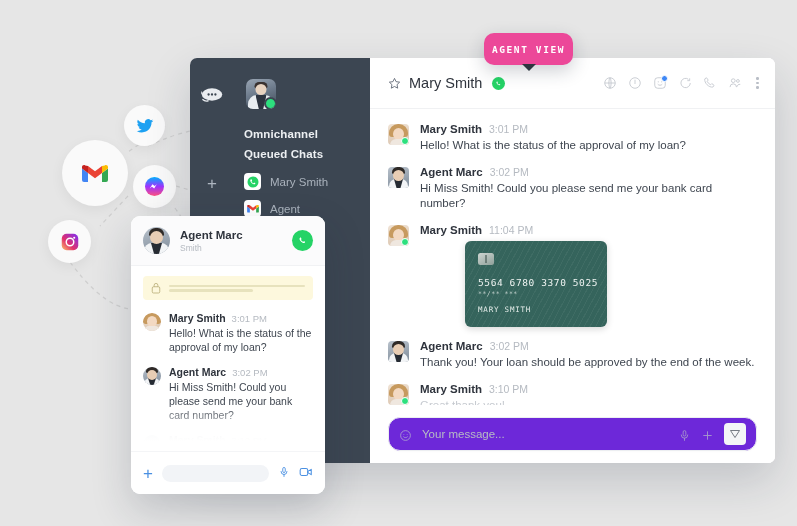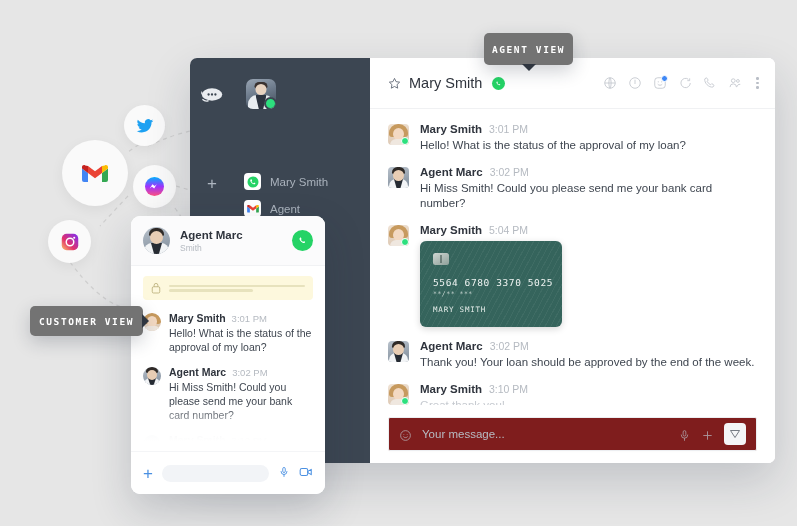--- a/index.html
+++ b/index.html
@@ -128,20 +128,21 @@
   .mtime{font-size:10.5px;color:#b5bac1;}
   .mtext{font-size:11.5px;color:#3f4650;line-height:15px;}
   .mtext.faded{color:#c6cad0;}
 
   
   .cardwrap{margin-top:5px;}
   .ccard{
     width:142px;height:86px;border-radius:6px;position:relative;overflow:hidden;
     background:#35645c;
     box-shadow:0 2px 7px rgba(0,0,0,.16);
+    margin-left:45px;
   }
   .ccard .stripes{
     position:absolute;inset:0;
     background:repeating-linear-gradient(118deg,rgba(255,255,255,.05) 0 1px,rgba(255,255,255,0) 1px 5px);
   }
   .chip{
     position:absolute;left:13px;top:12px;width:16px;height:12px;border-radius:2.5px;
     background:linear-gradient(150deg,#cfd6d2,#8fa09a);
   }
   .chip:after{
@@ -161,21 +162,21 @@
   .cname{
     position:absolute;left:13px;top:64px;font-family:"DejaVu Sans Mono","Liberation Mono",monospace;
     font-size:7.5px;color:#e5edea;letter-spacing:.8px;
   }
 
   
   #agent-composer{
     flex:0 0 58px;padding:0 18px;display:flex;align-items:center;background:#fff;
   }
   .comp-box{
-    flex:1;height:32px;border:1px solid #eceef1;border-radius:2px;background:#7f1d1d;
+    flex:1;height:32px;border:1px solid #eceef1;border-radius:12px;background:#6d28d9;
     display:flex;align-items:center;padding:0 10px;gap:10px;
     box-shadow:0 1px 2px rgba(0,0,0,.02);
   }
   .comp-box .ph{font-size:11.5px;color:#b8bdc4;flex:1;}
   .cicon{width:13px;height:13px;opacity:.75;}
   .sendbtn{
     width:22px;height:22px;border-radius:4px;background:#f4f5f7;
     display:flex;align-items:center;justify-content:center;
   }
 
@@ -239,21 +240,21 @@
     flex:0 0 42px;display:flex;align-items:center;padding:0 12px;gap:9px;
     background:#fff;border-top:1px solid #f4f5f7;
   }
   .cplus{color:#4a90e2;font-size:17px;line-height:17px;font-weight:300;}
   .cinput{
     flex:1;height:17px;border-radius:9px;background:#f2f4f7;
   }
 
   
   .vlabel{
-    position:absolute;background:#737373;color:#fff;border-radius:5px;
+    position:absolute;background:#ec4899;color:#fff;border-radius:10px;
     font-family:"DejaVu Sans Mono","Liberation Mono",monospace;
     font-size:9.5px;font-weight:700;letter-spacing:1.6px;
     display:flex;align-items:center;justify-content:center;
     box-shadow:0 6px 18px rgba(30,40,60,.22);
   }
   #label-agent{left:484px;top:33px;width:89px;height:32px;}
   #label-agent:after{
     content:"";position:absolute;left:50%;bottom:-6px;transform:translateX(-50%);
     width:0;height:0;border-left:7px solid transparent;border-right:7px solid transparent;
     border-top:7px solid #2f3640;
@@ -342,20 +343,21 @@
           <span class="body"></span>
             <span class="suit"></span>
           <span class="hair"></span>
             <span class="face"></span>
           <span class="sb-dot"></span>
         </div>
       </div>
 
       <div class="sb-plus">+</div>
 
+      <div class="sb-section">Omnichannel Queued Chats</div>
 
       <div class="sb-list">
         <div class="sb-item">
           <span class="sb-chip">
             <svg width="12" height="12" viewBox="0 0 24 24">
                 <circle cx="12" cy="12" r="11" fill="#25d366"></circle>
                 <path fill="#fff" d="M16.8 14.2c-.3-.2-1.7-.8-1.9-.9-.3-.1-.4-.1-.6.1l-.8 1c-.2.2-.3.2-.5.1a7.6 7.6 0 0 1-3.7-3.2c-.2-.3 0-.5.1-.6l.4-.5c.1-.2.2-.3.3-.5v-.5L9.3 7c-.2-.5-.4-.4-.6-.4h-.5c-.2 0-.5.1-.8.4a3 3 0 0 0-.9 2.2 5.3 5.3 0 0 0 1.1 2.8 12 12 0 0 0 4.6 4.1c2.2.9 2.2.6 2.6.5.4 0 1.4-.5 1.6-1.1.2-.6.2-1 .1-1.1z"></path>
               </svg>
           </span>
           <span class="lbl">Mary Smith</span>
@@ -474,21 +476,21 @@
         <div class="msg">
           <div class="av female">
             <span class="hair"></span>
               <span class="face"></span>
               <span class="body"></span>
               <span class="online"></span>
           </div>
           <div class="mbody">
             <div class="mhead">
               <span class="mname">Mary Smith</span>
-              <span class="mtime">5:04 PM</span>
+              <span class="mtime">11:04 PM</span>
             </div>
             <div class="cardwrap">
               <div class="ccard">
                 <div class="stripes"></div>
                 <div class="chip"></div>
                 <div class="cnum">5564 6780 3370 5025</div>
                 <div class="cexp">**/**     ***</div>
                 <div class="cname">MARY SMITH</div>
               </div>
             </div>
@@ -651,15 +653,14 @@
       <span>
         <svg width="14" height="12" viewBox="0 0 24 20" fill="none" stroke="#4a90e2" stroke-width="1.8" stroke-linejoin="round">
           <rect x="2" y="4" width="13" height="12" rx="3"></rect>
           <path d="M15 9l6-3.5v9L15 11z"></path>
         </svg>
       </span>
     </div>
   </div>
 
   <div id="label-agent" class="vlabel">AGENT VIEW</div>
-  <div id="label-customer" class="vlabel">CUSTOMER VIEW</div>
 
 </div>
 
 </body></html>

